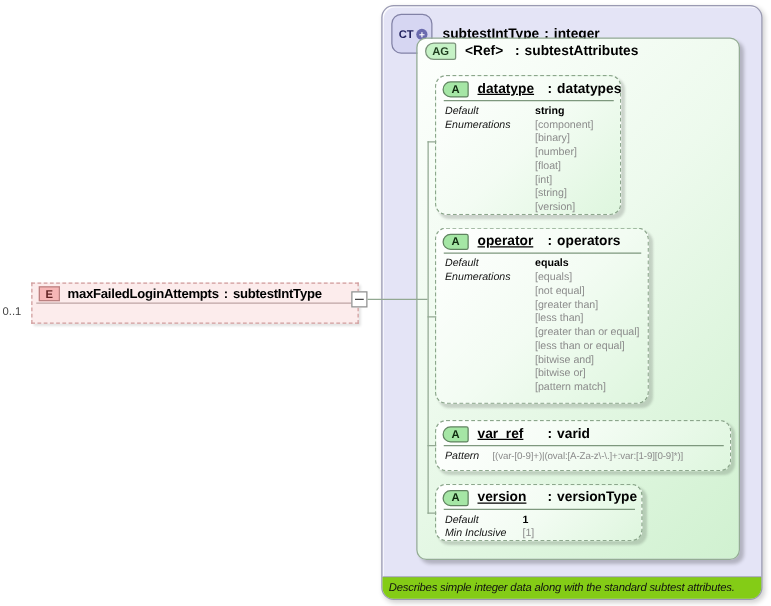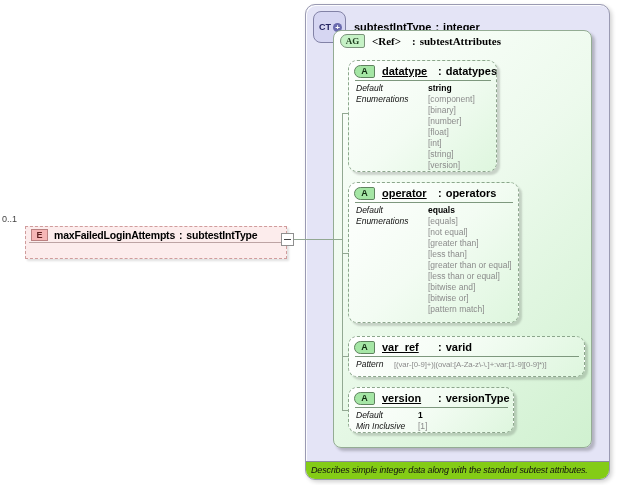--- a/index.html
+++ b/index.html
@@ -4,21 +4,21 @@
 <style>
   * { margin:0; padding:0; box-sizing:border-box; }
   html,body { background:#fff; }
   .page {
     position:relative; width:617px; height:485px; overflow:hidden;
     background:#fff; font-family:"Liberation Sans", sans-serif; color:#000;
   }
   .abs { position:absolute; }
 
   
-  .cardinality { left:2px; top:214px; font-size:9px; color:#444; }
+  .cardinality { left:2px; top:244px; font-size:9px; color:#444; }
   .elem-box {
     left:25px; top:226px; width:262px; height:33px;
     background:#fcecec; border:1px dashed #d09c9c;
     box-shadow:2px 2px 2px rgba(0,0,0,0.12);
   }
   .elem-head { display:flex; align-items:center; gap:6px; padding:2px 0 1px 5px; height:15px; }
   .badge-e {
     width:17px; height:12px; flex:0 0 auto; background:#f6b6b6; border:1px solid #bb8181;
     color:#5d1f1f; font-size:9px; font-weight:bold;
     display:flex; align-items:center; justify-content:center;
@@ -62,21 +62,21 @@
   }
 
   
   .ag-box {
     left:333px; top:30px; width:259px; height:418px;
     border:1px solid #94ac94; border-radius:8px;
     background:linear-gradient(135deg,#fdfffd 0%,#edfaed 45%,#d0f1d0 100%);
     box-shadow:3px 3px 3px rgba(0,0,0,0.22);
     z-index:2;
   }
-  .ag-head { display:flex; align-items:center; gap:7px; padding:3px 0 0 6px;font-family:Liberation Serif, serif; }
+  .ag-head { display:flex; align-items:center; gap:7px; padding:3px 0 0 6px; }
   .badge-ag {
     width:25px; height:14px; flex:0 0 auto; background:#c6f2c6; border:1px solid #7b937b;
     border-radius:7px 2px 2px 7px; font-size:9px; font-weight:bold; color:#1e3c1e;
     display:flex; align-items:center; justify-content:center;
   }
   .ag-title .t-name { min-width:36px; }
 
   
   .attr-box {
     border:1px dashed #8ca68c; border-radius:9px;

